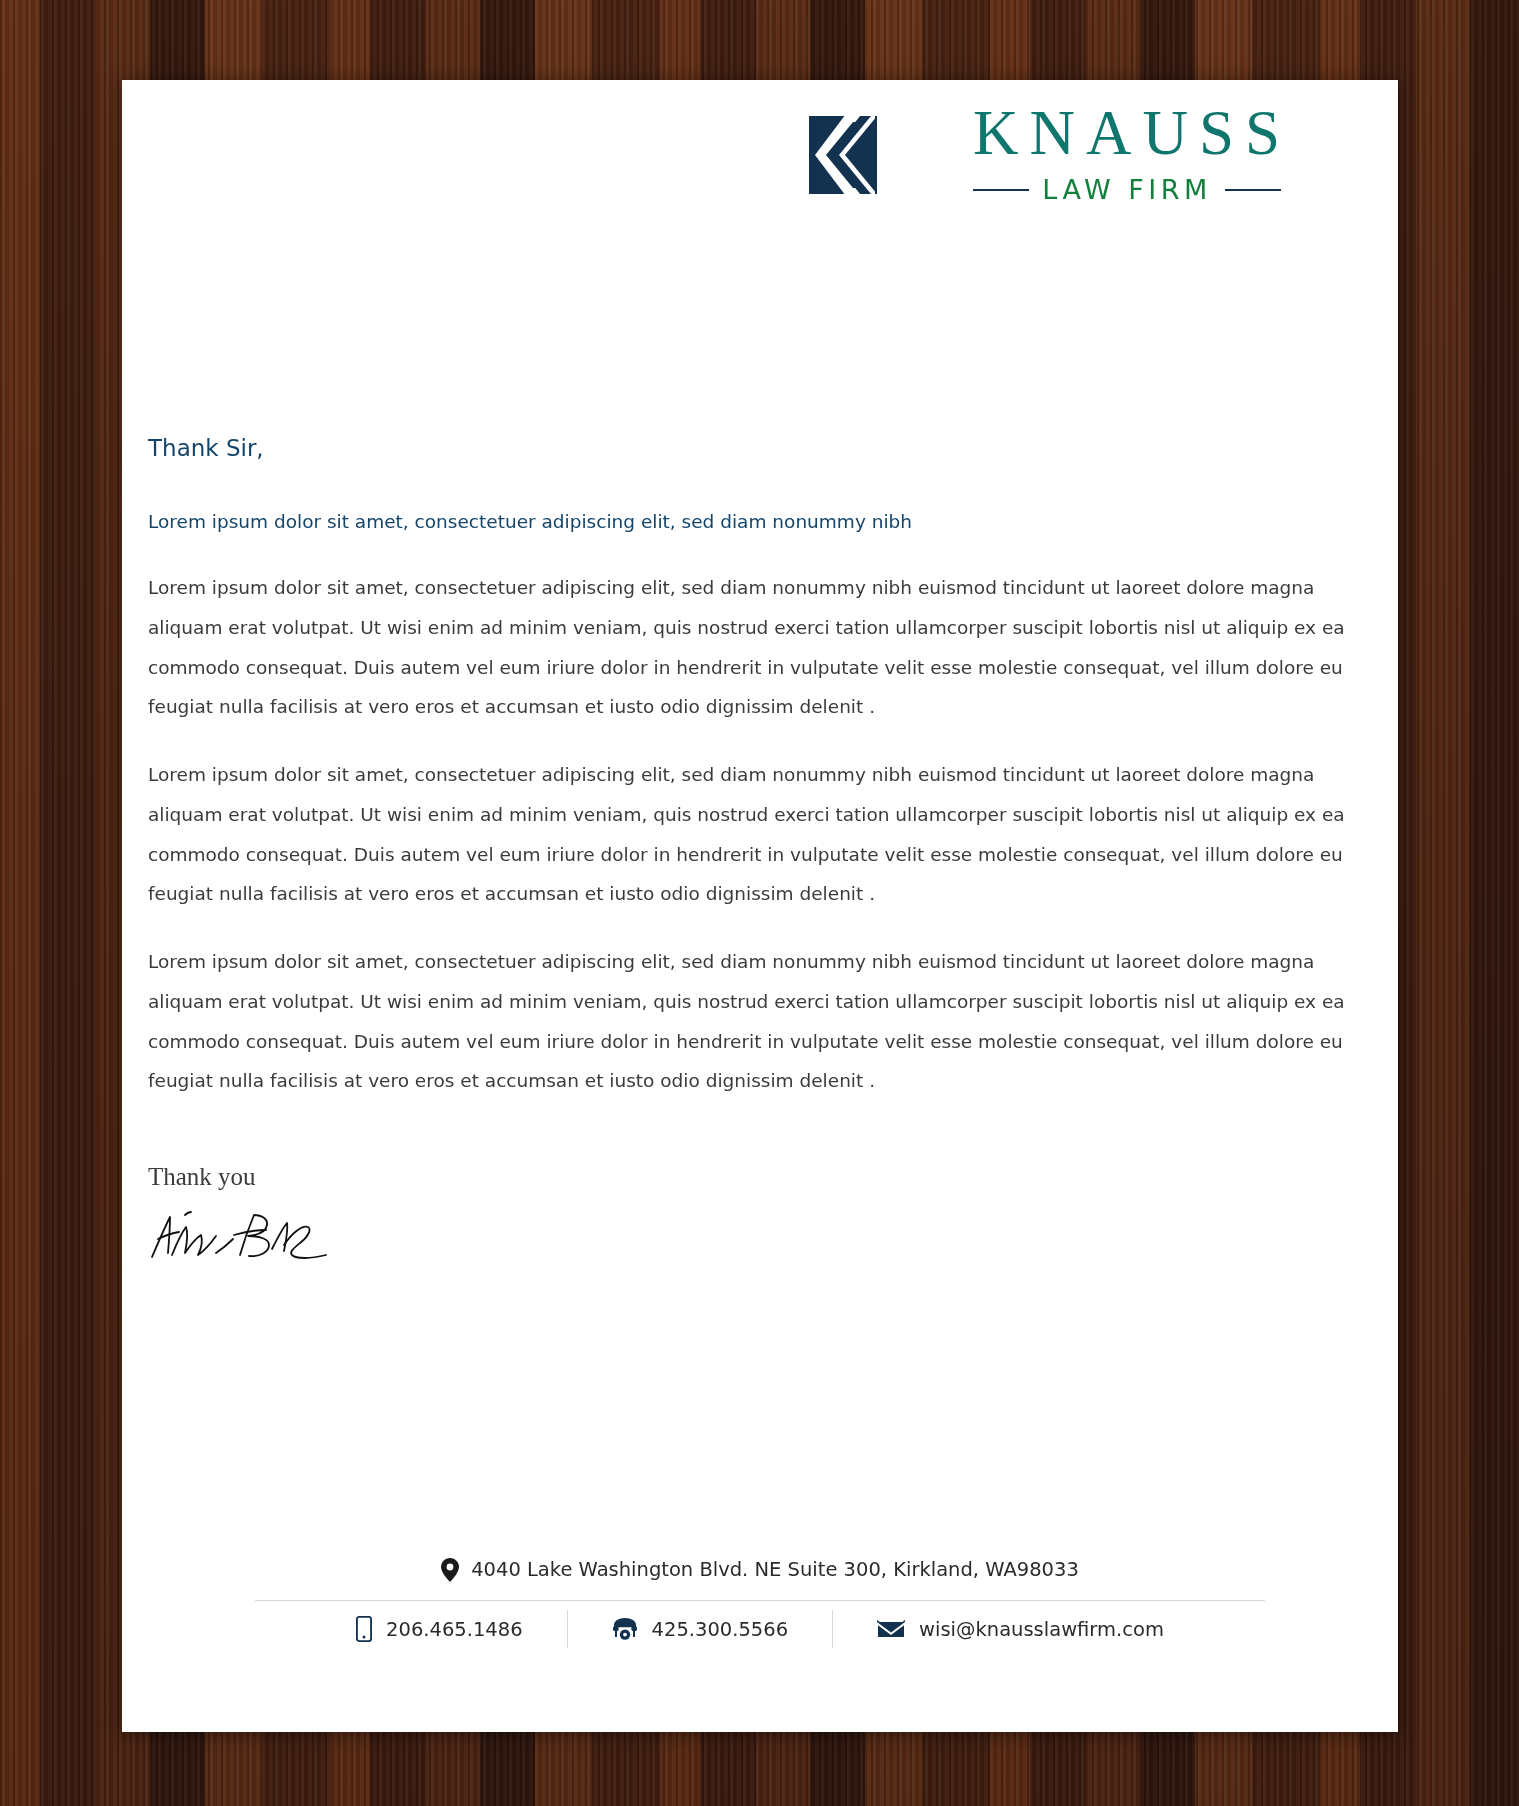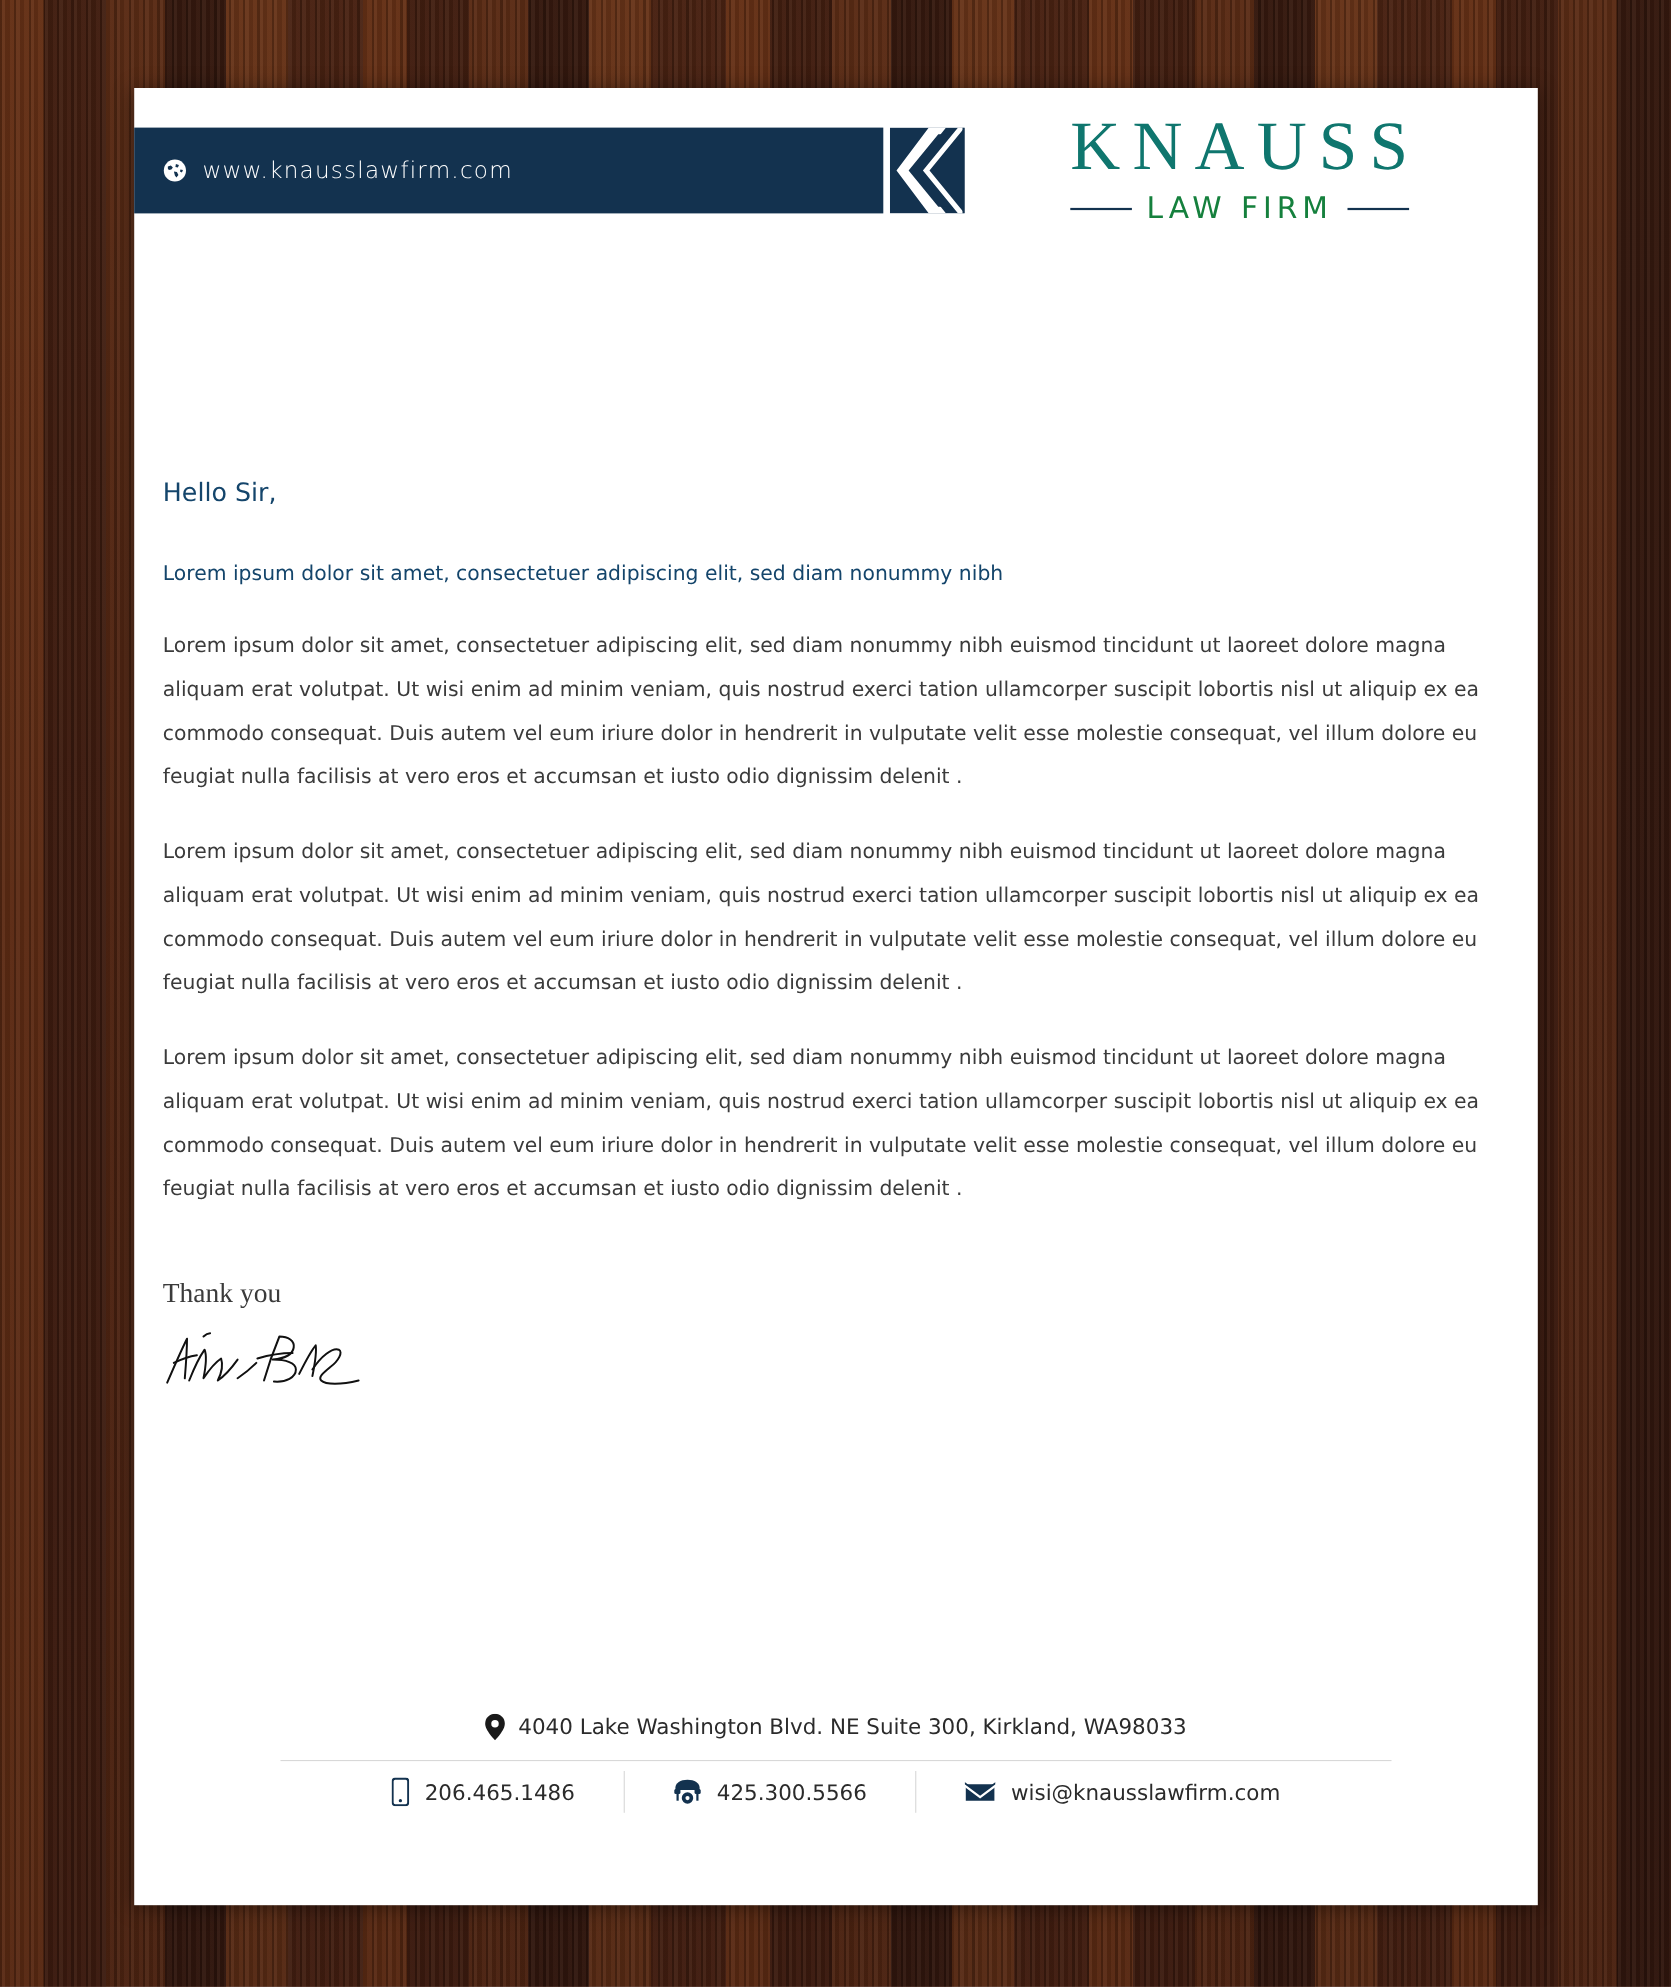--- a/index.html
+++ b/index.html
@@ -211,27 +211,20 @@
   }
   .ci { display: block; flex: 0 0 auto; }
 </style>
 </head>
 <body>
 
 <div class="page">
 
   <div class="header">
 
-    <div class="url-bar">
-      <svg class="globe-icon" viewBox="0 0 24 24">
-        <circle cx="12" cy="12" r="11" fill="#ffffff"></circle>
-        <path d="M5 8 L8 7 L10 9 L8.5 11 L6 11.5 L5 10 Z M13 5.5 L16 6.5 L15 9 L12.5 8.5 Z M11 13 L14 13.5 L15.5 16.5 L13.5 19 L12 17 L11.5 15 Z M17.5 11 L20 11.5 L19 14 L17 13 Z" fill="#13324f"></path>
-      </svg>
-      <span class="url-text">www.knausslawfirm.com</span>
-    </div>
 
     <svg class="logo-mark" viewBox="0 0 68 78">
       <rect x="0" y="0" width="68" height="78" fill="#13324f"></rect>
       <path d="M3 0 L25 0 L3 24 Z" fill="#ffffff" opacity="0"></path>
 
       <path d="M30 0 L46 0 L14 39 L46 78 L30 78 L0 39 Z" fill="#ffffff" transform="translate(6,0) scale(0.98,1)"></path>
 
       <path d="M44 6 L60 6 L31 39 L60 72 L44 72 L17 39 Z" fill="#13324f"></path>
 
       <path d="M62 0 L68 0 L36 39 L68 78 L62 78 L30 39 Z" fill="#ffffff"></path>
@@ -242,21 +235,21 @@
       <div class="wordmark-name">KNAUSS</div>
       <div class="wordmark-sub">
         <span class="wm-rule"></span>
         <span class="wordmark-sub-text">LAW FIRM</span>
         <span class="wm-rule"></span>
       </div>
     </div>
   </div>
 
   <div class="letter-body">
-    <p class="greeting">Hello Sir,</p>
+    <p class="greeting">Thank Sir,</p>
     <p class="intro-line">Lorem ipsum dolor sit amet, consectetuer adipiscing elit, sed diam nonummy nibh</p>
     <p class="para">Lorem ipsum dolor sit amet, consectetuer adipiscing elit, sed diam nonummy nibh euismod tincidunt ut laoreet dolore magna aliquam erat volutpat. Ut wisi enim ad minim veniam, quis nostrud exerci tation ullamcorper suscipit lobortis nisl ut aliquip ex ea commodo consequat. Duis autem vel eum iriure dolor in hendrerit in vulputate velit esse molestie consequat, vel illum dolore eu feugiat nulla facilisis at vero eros et accumsan et iusto odio dignissim delenit .</p>
     <p class="para">Lorem ipsum dolor sit amet, consectetuer adipiscing elit, sed diam nonummy nibh euismod tincidunt ut laoreet dolore magna aliquam erat volutpat. Ut wisi enim ad minim veniam, quis nostrud exerci tation ullamcorper suscipit lobortis nisl ut aliquip ex ea commodo consequat. Duis autem vel eum iriure dolor in hendrerit in vulputate velit esse molestie consequat, vel illum dolore eu feugiat nulla facilisis at vero eros et accumsan et iusto odio dignissim delenit .</p>
     <p class="para">Lorem ipsum dolor sit amet, consectetuer adipiscing elit, sed diam nonummy nibh euismod tincidunt ut laoreet dolore magna aliquam erat volutpat. Ut wisi enim ad minim veniam, quis nostrud exerci tation ullamcorper suscipit lobortis nisl ut aliquip ex ea commodo consequat. Duis autem vel eum iriure dolor in hendrerit in vulputate velit esse molestie consequat, vel illum dolore eu feugiat nulla facilisis at vero eros et accumsan et iusto odio dignissim delenit .</p>
     <p class="signoff">Thank you</p>
     <svg class="signature" viewBox="0 0 190 62">
       <g fill="none" stroke="#111111" stroke-width="1.8" stroke-linecap="round" stroke-linejoin="round">
         <path d="M4 54 C10 40, 16 26, 22 14 C22 24, 21 38, 20 50"></path>
         <path d="M10 36 C16 33, 24 30, 31 29"></path>
         <path d="M24 52 C28 42, 33 31, 38 24 C40 29, 39 40, 37 50 C41 44, 47 36, 53 32 C55 38, 53 46, 50 52 C56 48, 63 40, 68 33"></path>

